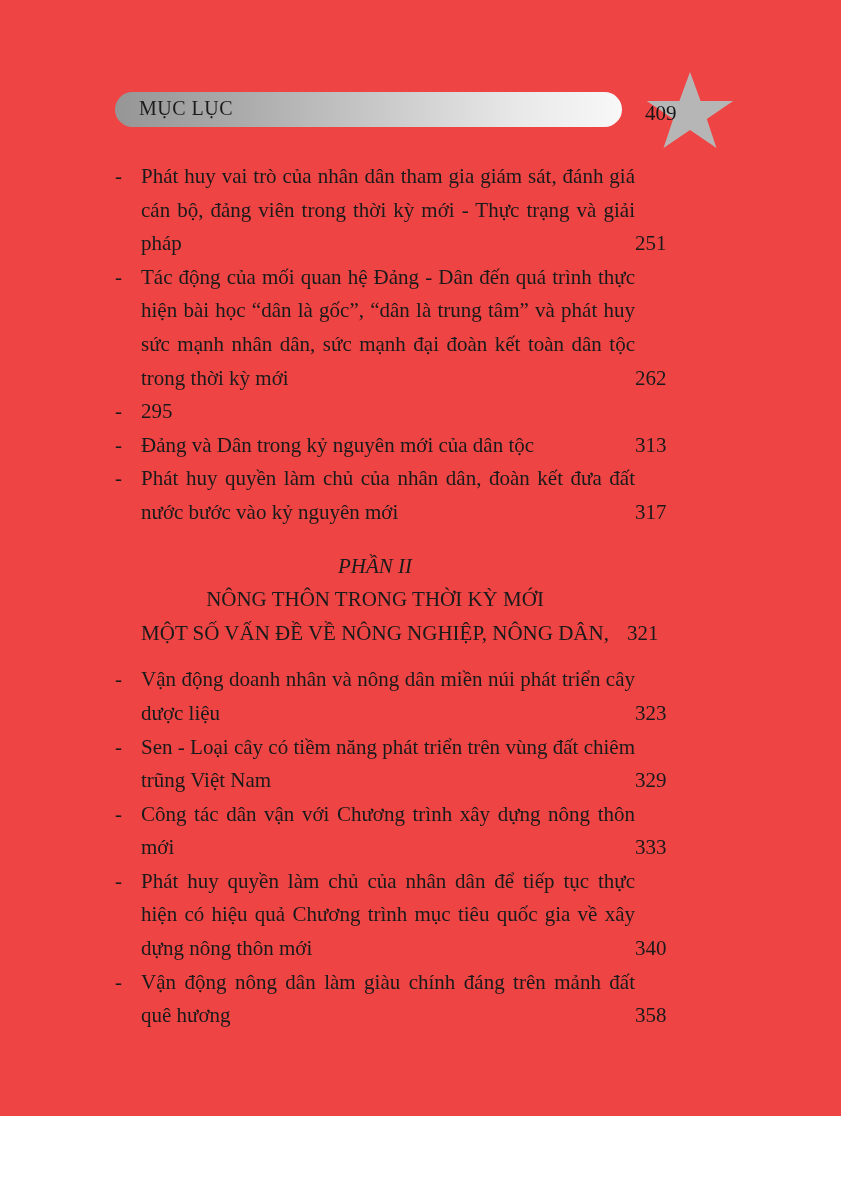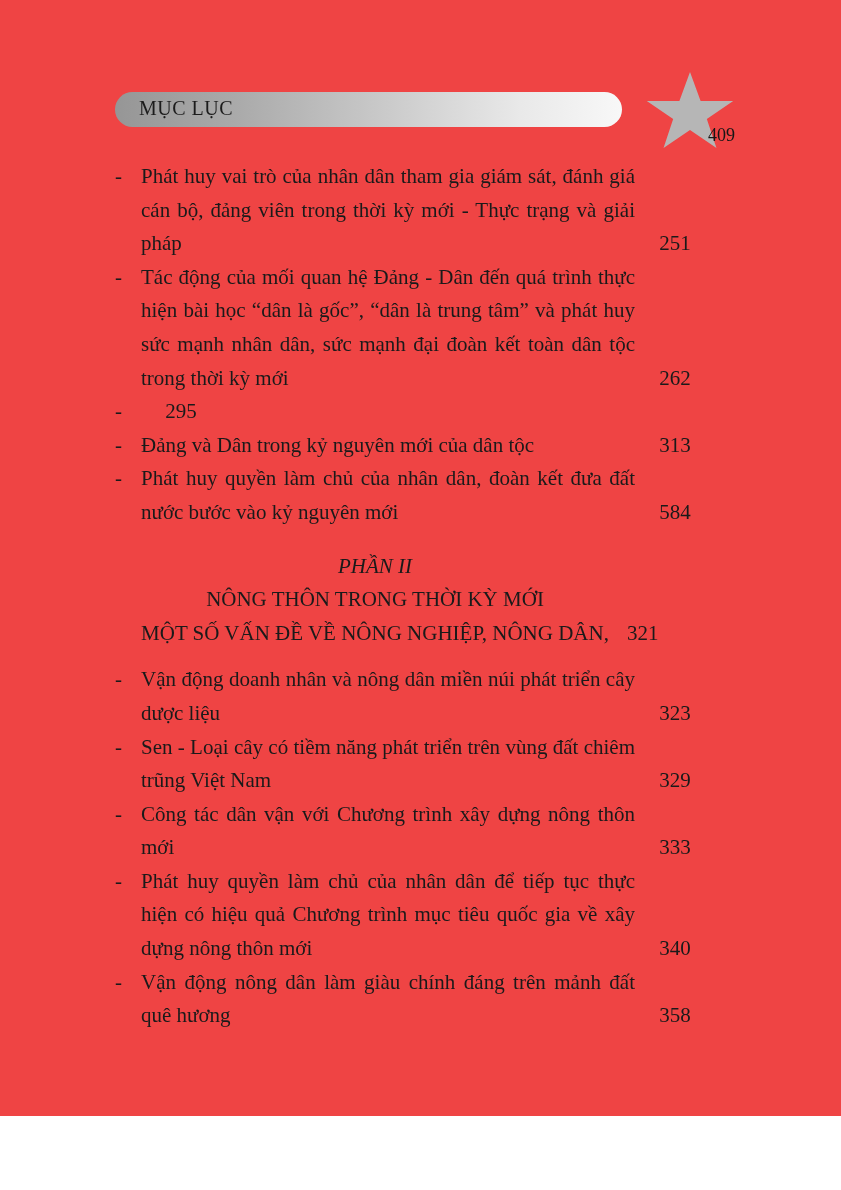--- a/index.html
+++ b/index.html
@@ -49,24 +49,23 @@
     position: absolute;
     left: 0; top: 0; right: 0; bottom: 0;
     background: #b6b6b6;
     clip-path: polygon(50% 0%, 61.8% 34.5%, 98% 34.5%, 68.7% 56%, 79.4% 90.5%, 50% 69%, 20.6% 90.5%, 31.3% 56%, 2% 34.5%, 38.2% 34.5%);
   }
   .star-num {
     position: absolute;
     left: 0;
     width: 100%;
     top: 29px;
-    text-align: right;
-    font-size: 18px;
+    text-align: left;
+    font-size: 21px;
     color: #161616;
-    margin-top: 24px;
   }
 
   
   .toc {
     position: absolute;
     left: 115px;
     top: 160px;
     width: 600px;
     font-size: 21px;
     line-height: 33.6px;
@@ -80,21 +79,21 @@
     width: 26px;
   }
   .entry-text {
     flex: 1;
     text-align: justify;
     text-justify: inter-word;
   }
   .entry-page {
     flex: none;
     width: 80px;
-    text-align: center;
+    text-align: left;
     align-self: flex-end;
   }
 
   
   .section-heading {
     position: relative;
     margin: 20px 0 13px 0;
   }
   .section-heading .heading-lines {
     width: 520px;
@@ -147,21 +146,21 @@
 
   <div class="toc-entry">
     <div class="entry-marker">-</div>
     <div class="entry-text">Đảng và Dân trong kỷ nguyên mới của dân tộc</div>
     <div class="entry-page">313</div>
   </div>
 
   <div class="toc-entry">
     <div class="entry-marker">-</div>
     <div class="entry-text">Phát huy quyền làm chủ của nhân dân, đoàn kết đưa đất nước bước vào kỷ nguyên mới</div>
-    <div class="entry-page">584</div>
+    <div class="entry-page">317</div>
   </div>
 </div>
 
     <div class="section-heading">
       <div class="heading-lines">
         <div class="heading-part">PHẦN II</div>
         <div>NÔNG THÔN TRONG THỜI KỲ MỚI</div>
         <div>MỘT SỐ VẤN ĐỀ VỀ NÔNG NGHIỆP, NÔNG DÂN,</div>
       </div>
       <div class="heading-page">321</div>

